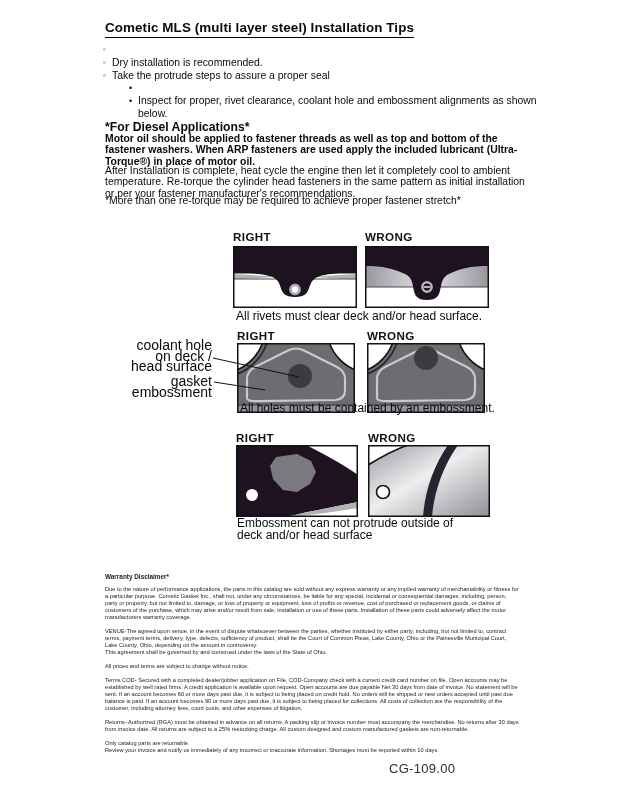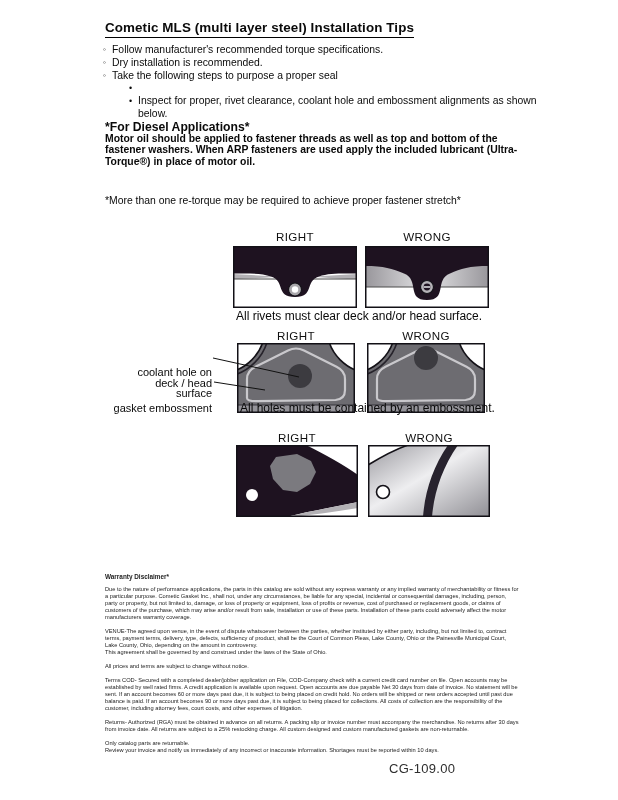--- a/index.html
+++ b/index.html
@@ -16,64 +16,64 @@
   .bullets{position:absolute;left:103px;top:44px;width:440px;font-size:10.4px;line-height:12.8px;}
   .b-row{display:flex;}
   .b-row .glyph{width:9px;flex:0 0 9px;font-size:8px;line-height:12.8px;text-align:left;}
   .b-row.sub{margin-left:26px;}
   .b-row.sub .glyph{font-size:9px;}
   .diesel-head{position:absolute;left:105px;top:120px;font-size:12.2px;font-weight:700;}
   .diesel-p1{position:absolute;left:105px;top:133px;width:424px;font-size:10.4px;line-height:11.4px;font-weight:bold;}
   .diesel-p2{position:absolute;left:105px;top:165px;width:424px;font-size:10.4px;line-height:11.4px;}
   .diesel-p3{position:absolute;left:105px;top:195px;width:424px;font-size:10.4px;line-height:11.4px;}
   
-  .fig-head{position:absolute;font-size:11.6px;font-weight:400;letter-spacing:.4px;text-align:center;color:#101010;}
+  .fig-head{position:absolute;font-size:11.6px;font-weight:700;letter-spacing:.4px;color:#101010;}
   .fig-box{position:absolute;}
   .fig-box svg{display:block;}
   .fig-caption{position:absolute;font-size:12px;line-height:11.5px;color:#0a0a0a;}
-  .anno{position:absolute;font-size:11px;line-height:10.6px;text-align:right;color:#0a0a0a;margin-top:27px;}
+  .anno{position:absolute;font-size:14px;line-height:10.6px;text-align:right;color:#0a0a0a;}
   .leader-overlay{position:absolute;left:115px;top:338px;width:380px;height:80px;pointer-events:none;}
   
   .fineprint{position:absolute;left:105px;top:573px;width:414px;color:#1c1c1c;}
   .fp-head{font-size:6.4px;font-weight:700;margin:0 0 6px 0;}
   .fp{font-size:5.7px;line-height:7px;margin:0;}
   .fp.gap{margin-bottom:7px;}
   .footer-code{position:absolute;left:389px;top:761px;font-size:13px;letter-spacing:.3px;color:#2e2e2e;text-align:right;}
 </style>
 </head>
 <body>
 
 <div class="page">
 
   <div class="doc-title">Cometic MLS (multi layer steel) Installation Tips</div>
 
   <div class="bullets">
     <div class="b-row">
       <span class="glyph">◦</span>
-      <span>Follow manufacturer's recommended torque specifications.</span>
     </div>
     <div class="b-row">
       <span class="glyph">◦</span>
       <span>Dry installation is recommended.</span>
     </div>
     <div class="b-row">
       <span class="glyph">◦</span>
-      <span>Take the following steps to purpose a proper seal</span>
+      <span>Take the protrude steps to assure a proper seal</span>
     </div>
     <div class="b-row sub">
       <span class="glyph">•</span>
     </div>
     <div class="b-row sub">
       <span class="glyph">•</span>
       <span>Inspect for proper, rivet clearance, coolant hole and embossment alignments as shown below.</span>
     </div>
   </div>
 
   <div class="diesel-head">*For Diesel Applications*</div>
   <div class="diesel-p1">Motor oil should be applied to fastener threads as well as top and bottom of the fastener washers. When ARP fasteners are used apply the included lubricant (Ultra-Torque®) in place of motor oil.</div>
+  <div class="diesel-p2">After Installation is complete, heat cycle the engine then let it completely cool to ambient temperature. Re-torque the cylinder head fasteners in the same pattern as initial installation or per your fastener manufacturer's recommendations.</div>
   <div class="diesel-p3">*More than one re-torque may be required to achieve proper fastener stretch*</div>
 
   <div class="fig-head" style="left:233px;top:230px;width:124px;">RIGHT</div>
   <div class="fig-head" style="left:365px;top:230px;width:124px;">WRONG</div>
 
   <div class="fig-box" style="left:233px;top:246px;">
     <svg width="124" height="62" viewBox="0 0 124 62">
       <rect x="0" y="0" width="124" height="62" fill="#ffffff"></rect>
       <path d="M0,28 L43,30.5 C27,32.5 12,33 0,33 Z" fill="var(--steel)"></path>
       <path d="M124,28 L81,30.5 C97,32.5 112,33 124,33 Z" fill="var(--steel)"></path>
@@ -170,20 +170,21 @@
         </linearGradient>
       </defs>
       <rect x="0" y="0" width="122" height="72" fill="#ffffff"></rect>
       <path d="M0,20 C14,11.5 27,4.5 40,0 H122 V72 H0 Z" fill="url(#g3)"></path>
       <path d="M0,20 C14,11.5 27,4.5 40,0" fill="none" stroke="#141218" stroke-width="1.6"></path>
       <path d="M80,0 C65,22 57,46 55,72 H64 C66,48 74,23 90,0 Z" fill="#28232e"></path>
       <circle cx="15" cy="47" r="6.5" fill="#ffffff" stroke="#141218" stroke-width="1.6"></circle>
       <rect x="0.75" y="0.75" width="120.5" height="70.5" fill="none" stroke="#121016" stroke-width="1.5"></rect>
     </svg>
   </div>
+  <div class="fig-caption" style="left:237px;top:518px;width:220px;">Embossment can not protrude outside of deck and/or head surface</div>
 
   <div class="fineprint">
     <p class="fp-head">Warranty Disclaimer*</p>
     <p class="fp gap">Due to the nature of performance applications, the parts in this catalog are sold without any express warranty or any implied warranty of merchantability or fitness for a particular purpose.  Cometic Gasket Inc., shall not, under any circumstances, be liable for any special, incidental or consequential damages, including, person, party or property, but not limited to, damage, or loss of property or equipment, loss of profits or revenue, cost of purchased or replacement goods, or claims of customers of the purchase, which may arise and/or result from sale, installation or use of these parts.  Installation of these parts could adversely affect the motor manufacturers warranty coverage.</p>
     <p class="fp">VENUE-The agreed upon venue, in the event of dispute whatsoever between the parties, whether instituted by either party, including, but not limited to, contract terms, payment terms, delivery, type, defects, sufficiency of product, shall be the Court of Common Pleas, Lake County, Ohio or the Painesville Municipal Court, Lake County, Ohio, depending on the amount in controversy.</p>
     <p class="fp gap">This agreement shall be governed by and construed under the laws of the State of Ohio.</p>
     <p class="fp gap">All prices and terms are subject to change without notice.</p>
     <p class="fp gap">Terms COD- Secured with a completed dealer/jobber application on File, COD-Company check with a current credit card number on file.  Open accounts may be established by well rated firms.  A credit application is available upon request.  Open accounts are due payable Net 30 days from date of invoice.  No statement will be sent.  If an account becomes 60 or more days past due, it is subject to being placed on credit hold.  No orders will be shipped or new orders accepted until past due balance is paid.  If an account becomes 90 or more days past due, it is subject to being placed for collections.  All costs of collection are the responsibility of the customer, including attorney fees, court costs, and other expenses of litigation.</p>
     <p class="fp gap">Returns- Authorized (RGA) must be obtained in advance on all returns.  A packing slip or invoice number must accompany the merchandise.  No returns after 30 days from invoice date.  All returns are subject to a 25% restocking charge.  All custom designed and custom manufactured gaskets are non-returnable.</p>
     <p class="fp">Only catalog parts are returnable.</p>

